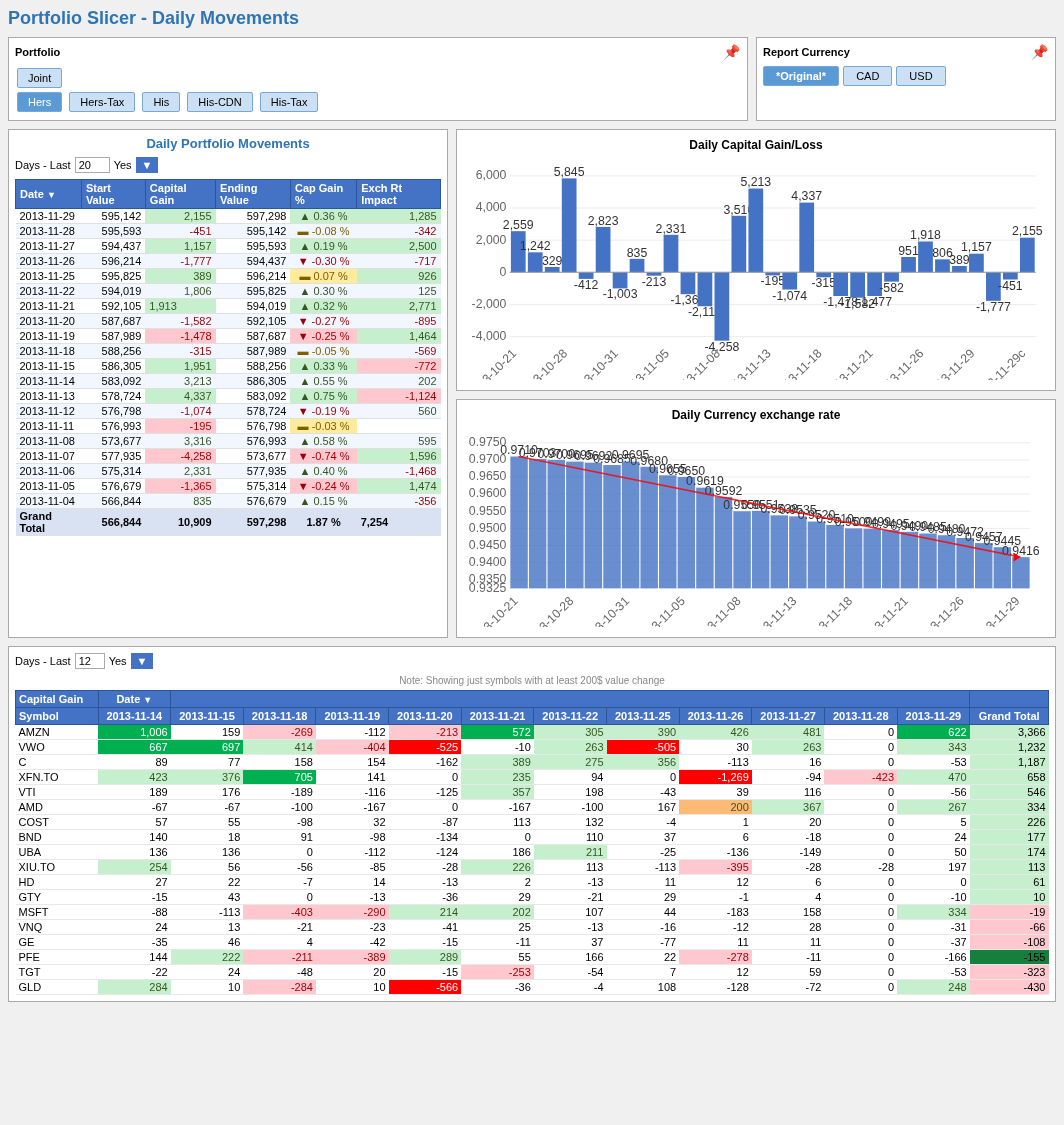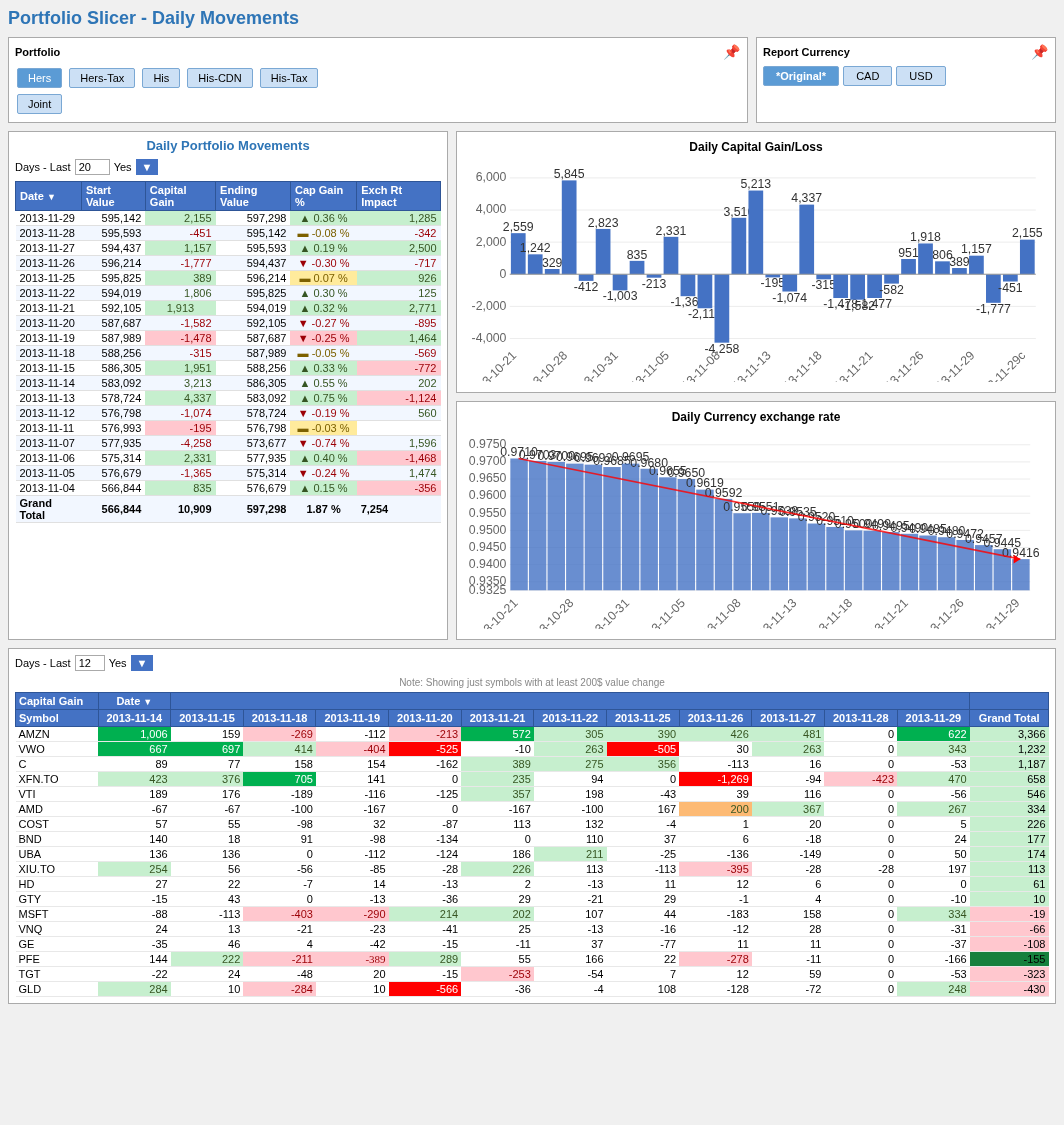--- a/index.html
+++ b/index.html
@@ -95,29 +95,29 @@
 
 <div class="page-title">Portfolio Slicer - Daily Movements</div>
 
 <div class="top-panels">
   <div class="panel-box portfolio-panel">
     <div class="panel-title">
       <span>Portfolio</span>
       <span class="pin-icon">📌</span>
     </div>
     <div>
+      <div style="margin-top:2px;">
+        <button class="filter-btn">Joint</button>
+      </div>
       <div>
         <button class="filter-btn active">Hers</button>
         <button class="filter-btn">Hers-Tax</button>
         <button class="filter-btn">His</button>
         <button class="filter-btn">His-CDN</button>
         <button class="filter-btn">His-Tax</button>
-      </div>
-      <div style="margin-top:2px;">
-        <button class="filter-btn">Joint</button>
       </div>
     </div>
   </div>
 
   <div class="panel-box currency-panel">
     <div class="panel-title">
       <span>Report Currency</span>
       <span class="pin-icon">📌</span>
     </div>
     <div class="currency-btns">
@@ -195,21 +195,21 @@
     <td>2013-11-22</td>
     <td style="text-align:right;">594,019</td>
     <td class="pos" style="text-align:right;">1,806</td>
     <td style="text-align:right;">595,825</td>
     <td class="pos" style="text-align:center;">▲ 0.30 %</td>
     <td class="pos" style="text-align:right;">125</td>
   </tr>
           <tr>
     <td>2013-11-21</td>
     <td style="text-align:right;">592,105</td>
-    <td class="pos" style="text-align:center;">1,913</td>
+    <td class="pos" style="text-align:left;">1,913</td>
     <td style="text-align:right;">594,019</td>
     <td class="pos" style="text-align:center;">▲ 0.32 %</td>
     <td class="pos" style="text-align:right;">2,771</td>
   </tr>
           <tr>
     <td>2013-11-20</td>
     <td style="text-align:right;">587,687</td>
     <td class="neg" style="text-align:right;">-1,582</td>
     <td style="text-align:right;">592,105</td>
     <td class="neg" style="text-align:center;">▼ -0.27 %</td>
@@ -263,20 +263,28 @@
     <td class="neg" style="text-align:center;">▼ -0.19 %</td>
     <td class="pos" style="text-align:right;">560</td>
   </tr>
           <tr>
     <td>2013-11-11</td>
     <td style="text-align:right;">576,993</td>
     <td class="neg" style="text-align:right;">-195</td>
     <td style="text-align:right;">576,798</td>
     <td class="zero" style="text-align:center;">▬ -0.03 %</td>
     <td class="" style="text-align:right;"></td>
+  </tr>
+          <tr>
+    <td>2013-11-08</td>
+    <td style="text-align:right;">573,677</td>
+    <td class="pos" style="text-align:right;">3,316</td>
+    <td style="text-align:right;">576,993</td>
+    <td class="pos" style="text-align:center;">▲ 0.58 %</td>
+    <td class="pos" style="text-align:right;">595</td>
   </tr>
           <tr>
     <td>2013-11-07</td>
     <td style="text-align:right;">577,935</td>
     <td class="neg" style="text-align:right;">-4,258</td>
     <td style="text-align:right;">573,677</td>
     <td class="neg" style="text-align:center;">▼ -0.74 %</td>
     <td class="pos" style="text-align:right;">1,596</td>
   </tr>
           <tr>
@@ -779,21 +787,21 @@
             <td>11</td>
             <td>0</td>
             <td>-37</td>
             <td style="background: rgb(255, 199, 206);">-108</td>
           </tr>
           <tr>
             <td>PFE</td>
             <td>144</td>
             <td style="background: rgb(198, 239, 206); color: rgb(55, 86, 35);">222</td>
             <td style="background: rgb(255, 199, 206); color: rgb(156, 0, 6);">-211</td>
-            <td style="background: rgb(255, 199, 206); color: rgb(156, 0, 6); font-family: Liberation Serif, serif;">-389</td>
+            <td style="background: rgb(255, 199, 206); color: rgb(156, 0, 6);">-389</td>
             <td style="background: rgb(198, 239, 206); color: rgb(55, 86, 35);">289</td>
             <td>55</td>
             <td>166</td>
             <td>22</td>
             <td style="background: rgb(255, 199, 206); color: rgb(156, 0, 6);">-278</td>
             <td>-11</td>
             <td>0</td>
             <td>-166</td>
             <td style="background: #15803d;">-155</td>
           </tr>

